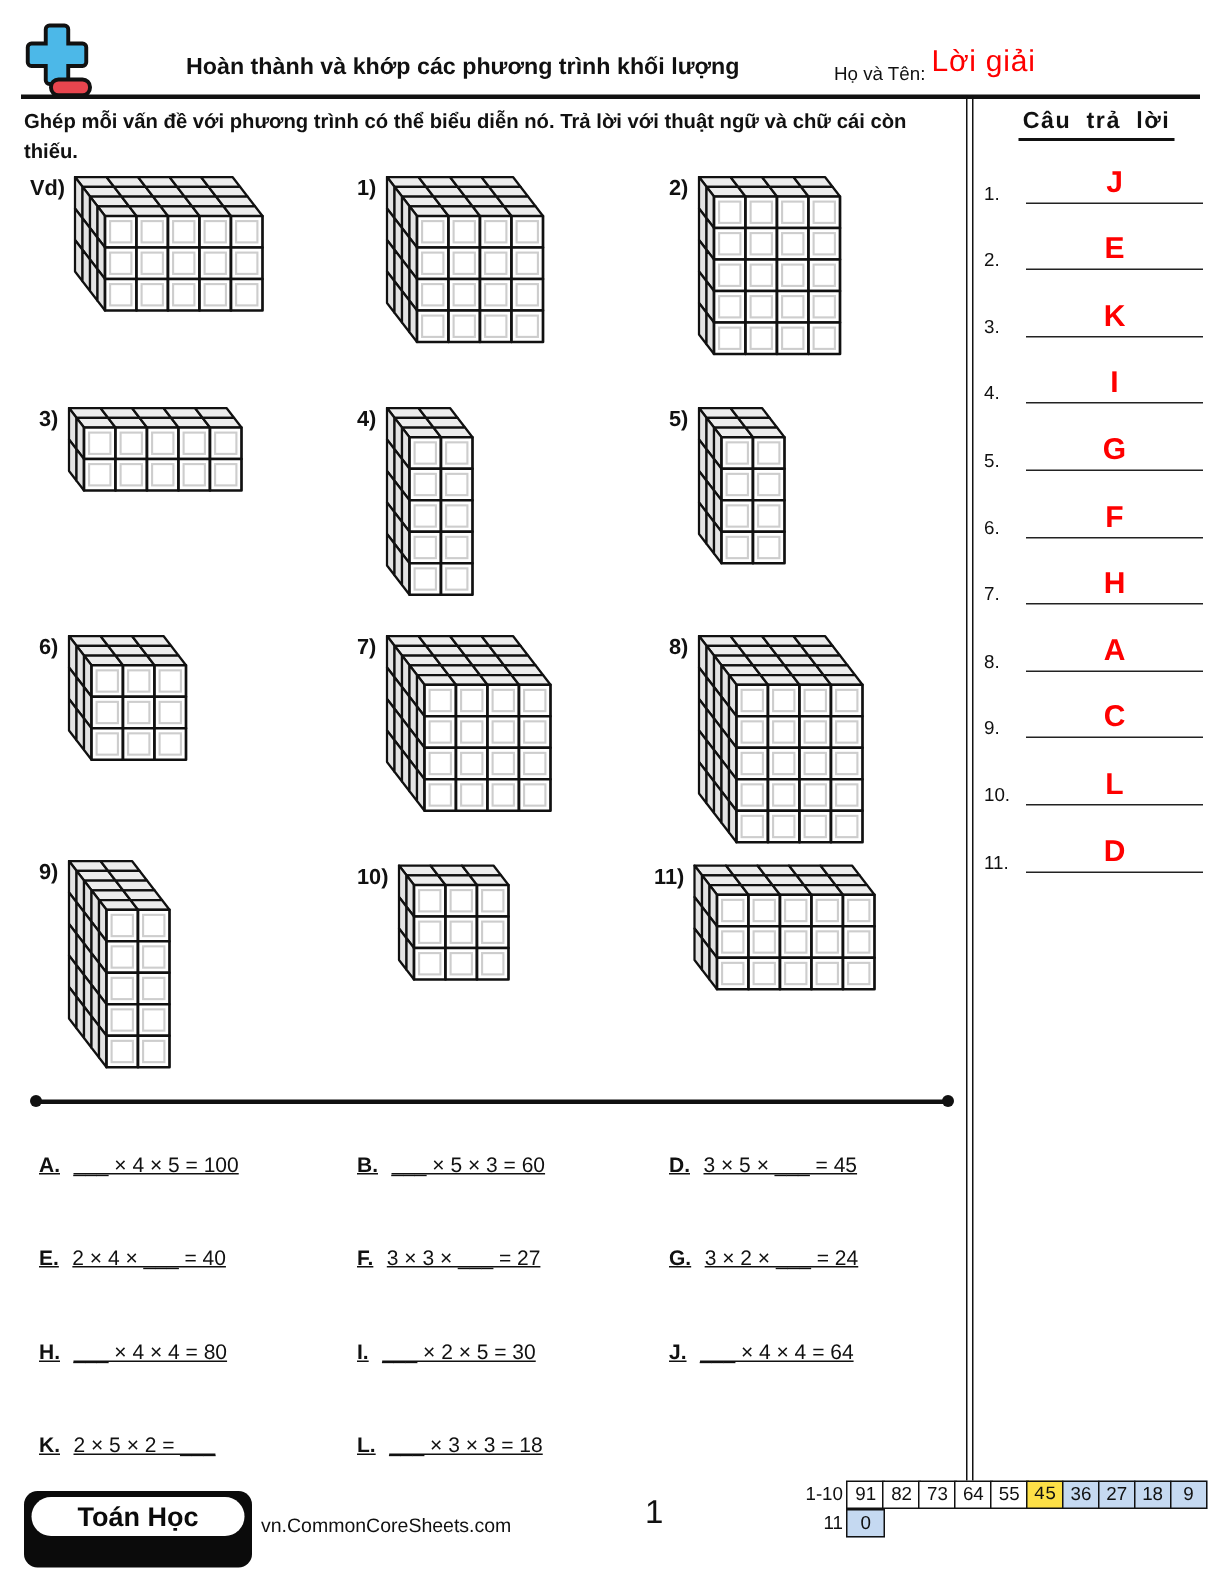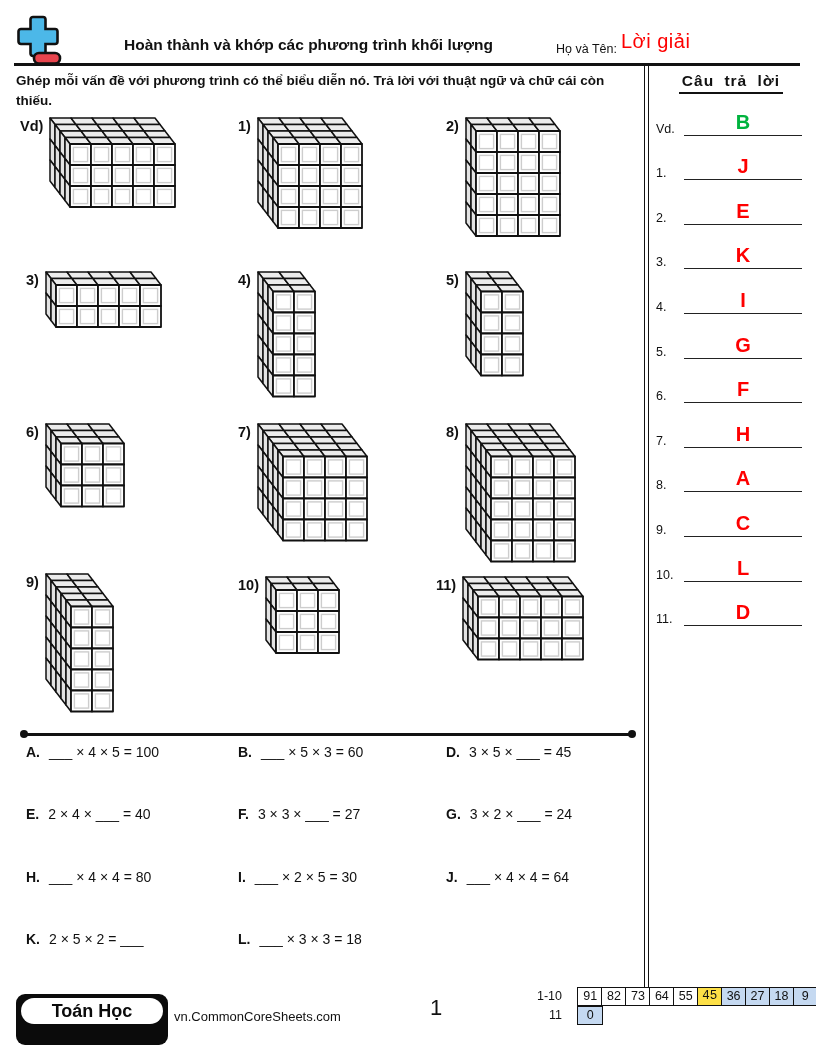--- a/index.html
+++ b/index.html
@@ -29,33 +29,33 @@
   .problem{position:absolute;display:flex;align-items:flex-start;}
   .prob-label{font-weight:bold;font-size:14.5px;margin:2px 5px 0 0;white-space:nowrap;}
   .ct{fill:#ececec;stroke:#111;stroke-width:1.5;stroke-linejoin:round;}
   .cs{fill:#e3e3e3;stroke:#111;stroke-width:1.5;stroke-linejoin:round;}
   .cf{fill:#ffffff;stroke:#111;stroke-width:1.8;stroke-linejoin:round;}
   .cfi{fill:none;stroke:#cdcdcd;stroke-width:1.4;}
   
   .divider{position:absolute;left:22px;top:733px;width:612px;height:2.6px;background:#111;}
   .divider .dot{position:absolute;top:-2.6px;width:8px;height:8px;border-radius:50%;background:#111;}
   .divider .dot.l{left:-2px;} .divider .dot.r{right:-2px;}
-  #equations-grid{position:absolute;left:26px;top:744px;display:grid;
-                  grid-template-columns:212px 208px 190px;grid-auto-rows:62.3px;}
+  #equations-grid{position:absolute;left:26px;top:768px;display:grid;
+                  grid-template-columns:212px 208px 190px;grid-auto-rows:62.3px;text-decoration:underline;}
   .equation{font-size:14px;white-space:nowrap;}
   .eq-label{font-weight:bold;margin-right:9px;}
   
   .badge{position:absolute;left:16px;top:994px;width:152px;height:51px;background:#0b0b0b;border-radius:9px;}
   .badge .pill{position:absolute;left:5px;top:4px;right:5px;height:26px;background:#fff;border-radius:13px;
                display:flex;align-items:center;justify-content:center;font-weight:bold;font-size:18px;color:#0b0b0b;}
   .site{position:absolute;left:174px;top:1009px;font-size:13px;}
   .page-num{position:absolute;left:430px;top:995px;font-size:22px;}
   #score-table{position:absolute;left:528px;top:987px;}
   .score-row{display:flex;align-items:flex-start;height:18.5px;}
-  .score-label{width:34px;text-align:right;margin-right:17px;font-size:12.5px;line-height:18px;}
+  .score-label{width:34px;text-align:right;margin-right:4px;font-size:12.5px;line-height:18px;}
   .score-cell{width:23.5px;height:17px;border:1.6px solid #111;margin-left:-1.6px;
               font-size:12.5px;line-height:17px;text-align:center;background:#fff;}
 </style>
 </head>
 <body>
 
 <div id="page">
 
   <div class="logo">
     <svg width="46" height="52" viewBox="0 0 46 52">
@@ -69,24 +69,20 @@
   <div class="hdr-rule"></div>
 
   <div class="instructions">Ghép mỗi vấn đề với phương trình có thể biểu diễn nó. Trả lời với thuật ngữ và chữ cái còn thiếu.</div>
 
   <div class="vsep"></div>
 
   <div class="ans-title-wrap">
     <span class="ans-title">Câu trả lời</span>
   </div>
   <div id="answers-list">
-      <div class="ans-row">
-        <span class="ans-num">Vd.</span>
-        <span class="ans-line"><span class="ans-letter" style="color:#00b33e">B</span></span>
-      </div>
       <div class="ans-row">
         <span class="ans-num">1.</span>
         <span class="ans-line"><span class="ans-letter" style="color:#fe0000">J</span></span>
       </div>
       <div class="ans-row">
         <span class="ans-num">2.</span>
         <span class="ans-line"><span class="ans-letter" style="color:#fe0000">E</span></span>
       </div>
       <div class="ans-row">
         <span class="ans-num">3.</span>

